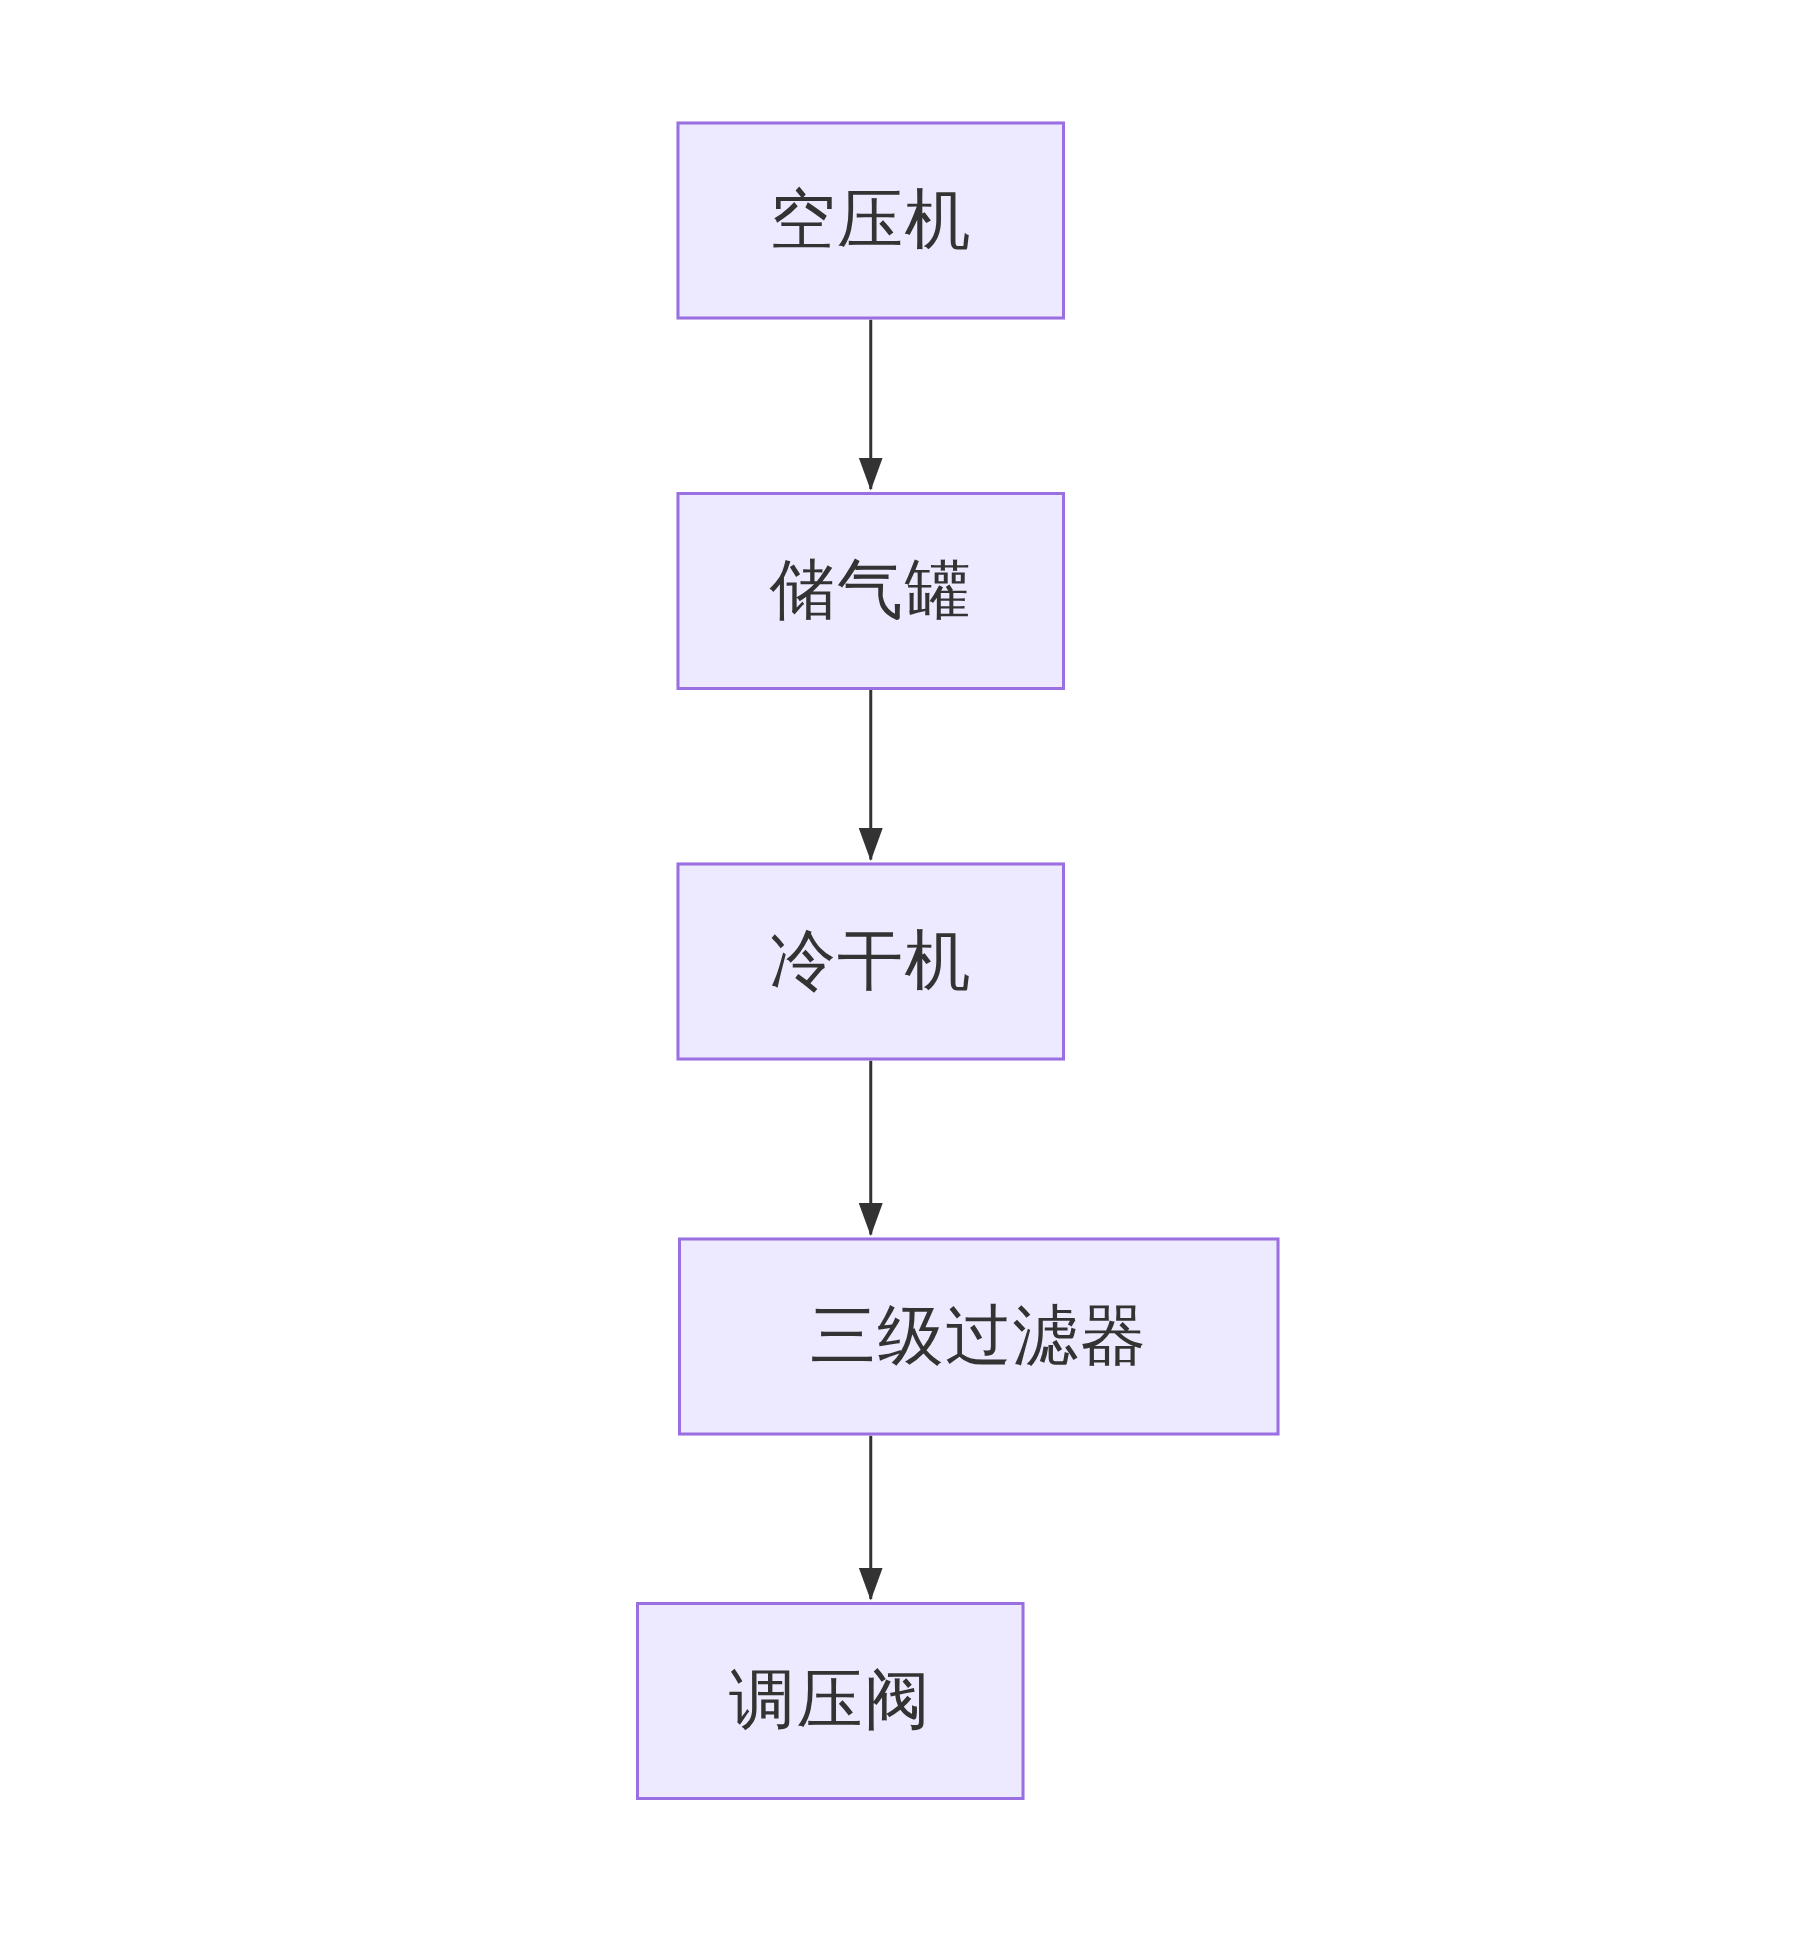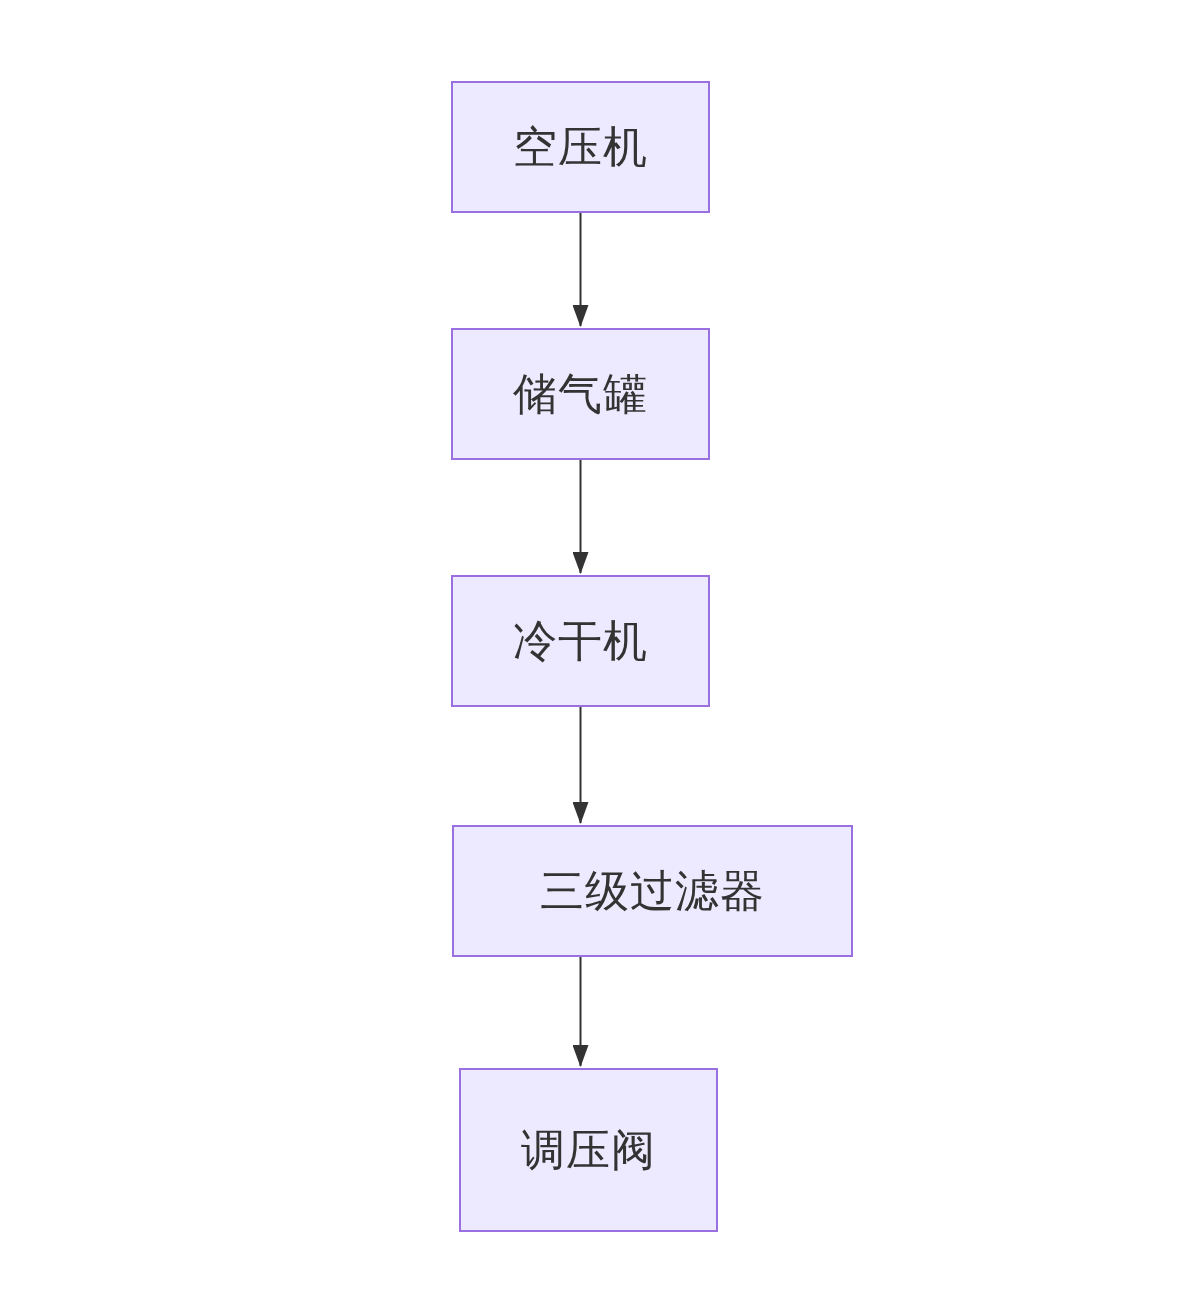--- a/index.html
+++ b/index.html
@@ -39,21 +39,21 @@
     line-height: 1;
     color: #333333;
     letter-spacing: 1px;
     white-space: nowrap;
     text-align: center;
   }
   .node-n1 { left: 451px; top: 81px;   width: 259px; height: 132px; }
   .node-n2 { left: 451px; top: 328px;  width: 259px; height: 132px; justify-content: center; }
   .node-n3 { left: 451px; top: 575px;  width: 259px; height: 132px; }
   .node-n4 { left: 412px; top: 825px;  width: 401px; height: 132px; margin-left: 40px; }
-  .node-n5 { left: 459px; top: 1068px; width: 259px; height: 164px; }
+  .node-n5 { left: 424px; top: 1068px; width: 259px; height: 132px; }
 </style>
 </head>
 <body>
 
 <div id="canvas">
 
   <svg id="flow-svg" viewBox="0 0 1200 1292" xmlns="http://www.w3.org/2000/svg">
     <defs>
       <marker id="arrowhead" markerWidth="11" markerHeight="8" refX="10.5" refY="4" orient="auto" markerUnits="strokeWidth">
         <path d="M0,0 L11,4 L0,8 z" fill="#333333"></path>

